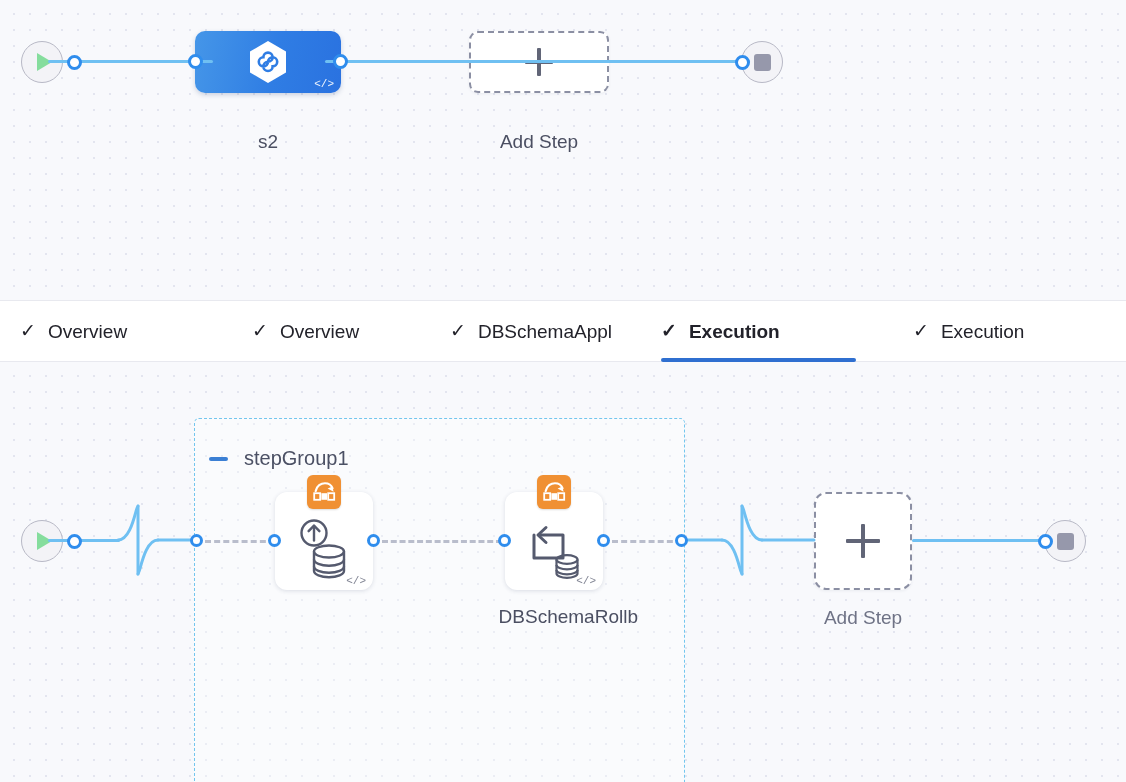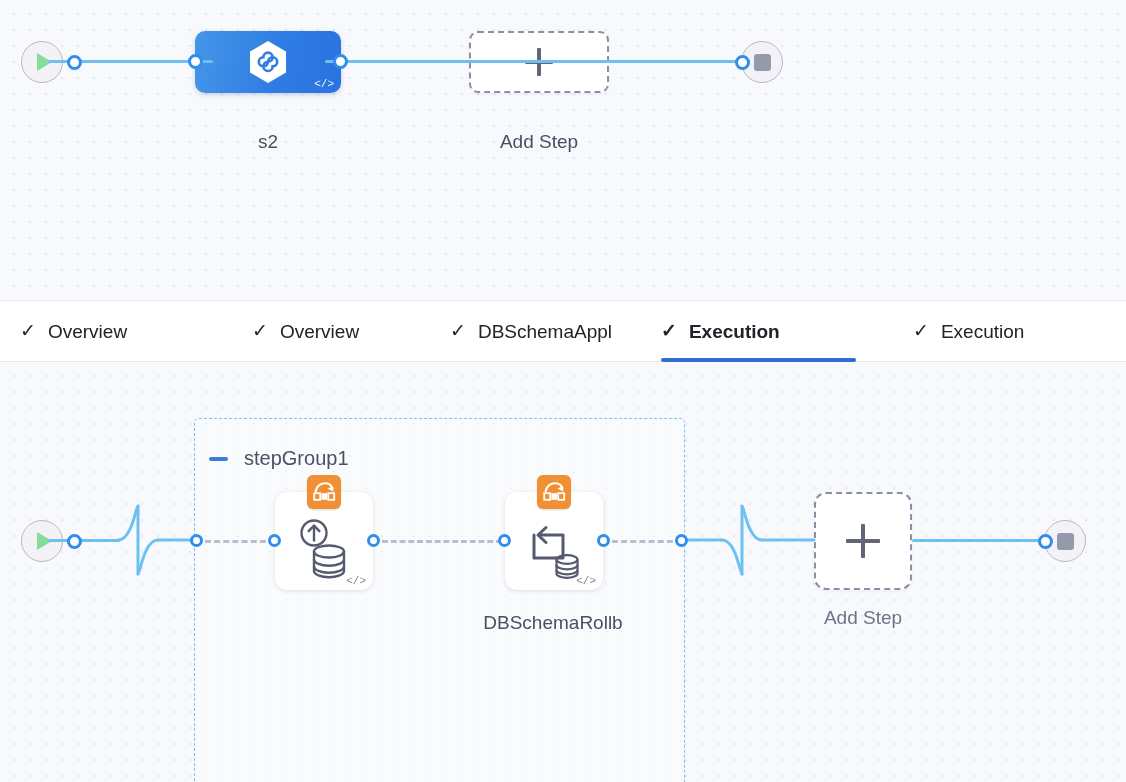--- a/index.html
+++ b/index.html
@@ -325,21 +325,21 @@
               <path d="M33.5 47 C33.5 49.4, 38.2 51.3, 44 51.3 C49.8 51.3, 54.5 49.4, 54.5 47"></path>
               <path d="M33.5 52 C33.5 54.4, 38.2 56.3, 44 56.3 C49.8 56.3, 54.5 54.4, 54.5 52"></path>
             </g>
           </svg>
         </div>
         <span class="codeglyph dark">&lt;/&gt;</span>
       </div>
       <div class="port sm" style="left:-7px;top:42px;"></div>
       <div class="port sm" style="left:92px;top:42px;"></div>
     </div>
-    <div class="nodelabel" style="left:468px;top:250px;width:170px;">
+    <div class="nodelabel" style="left:468px;top:244px;width:170px;text-align:right;">
       <div>DBSchemaRollb</div>
     </div>
 
     <div class="node" style="left:814px;top:130px;">
       <div class="addbox sq">
         <span class="plus"></span>
       </div>
     </div>
     <div class="nodelabel dim" style="left:790px;top:245px;width:146px;">Add Step</div>
 

